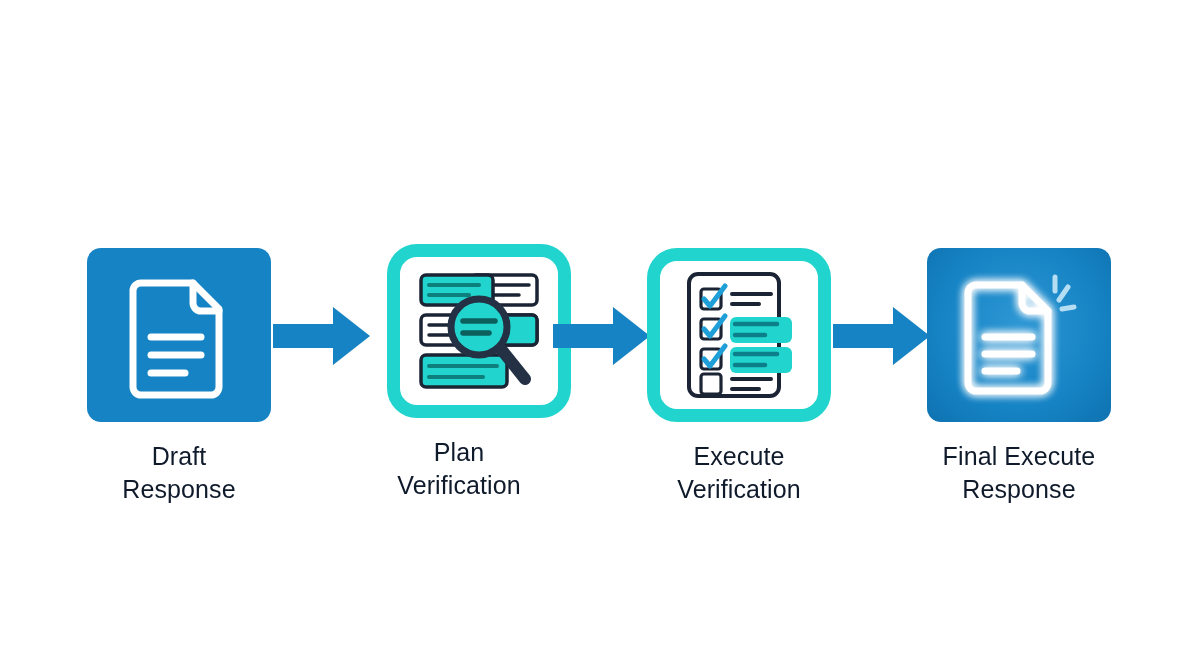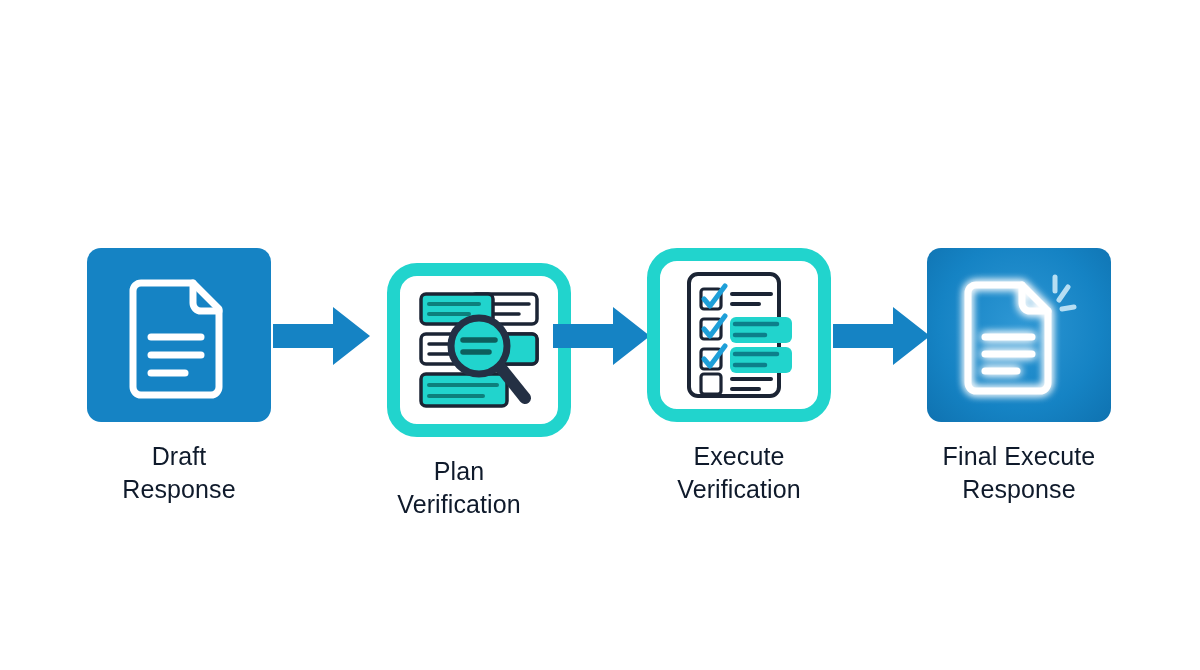--- a/index.html
+++ b/index.html
@@ -32,21 +32,21 @@
     height: 670px;
   }
 
   
   .step {
     position: absolute;
     width: 184px;
     text-align: center;
   }
   .step-1 { left: 87px;  top: 248px; }
-  .step-2 { left: 367px; top: 263px; padding-left: 20px; }
+  .step-2 { left: 367px; top: 244px; padding-left: 20px; }
   .step-3 { left: 647px; top: 248px; border-radius: 24px; }
   .step-4 { left: 927px; top: 248px; }
 
   
   .box {
     position: relative;
     width: 184px;
     height: 174px;
     box-sizing: border-box;
     display: flex;

